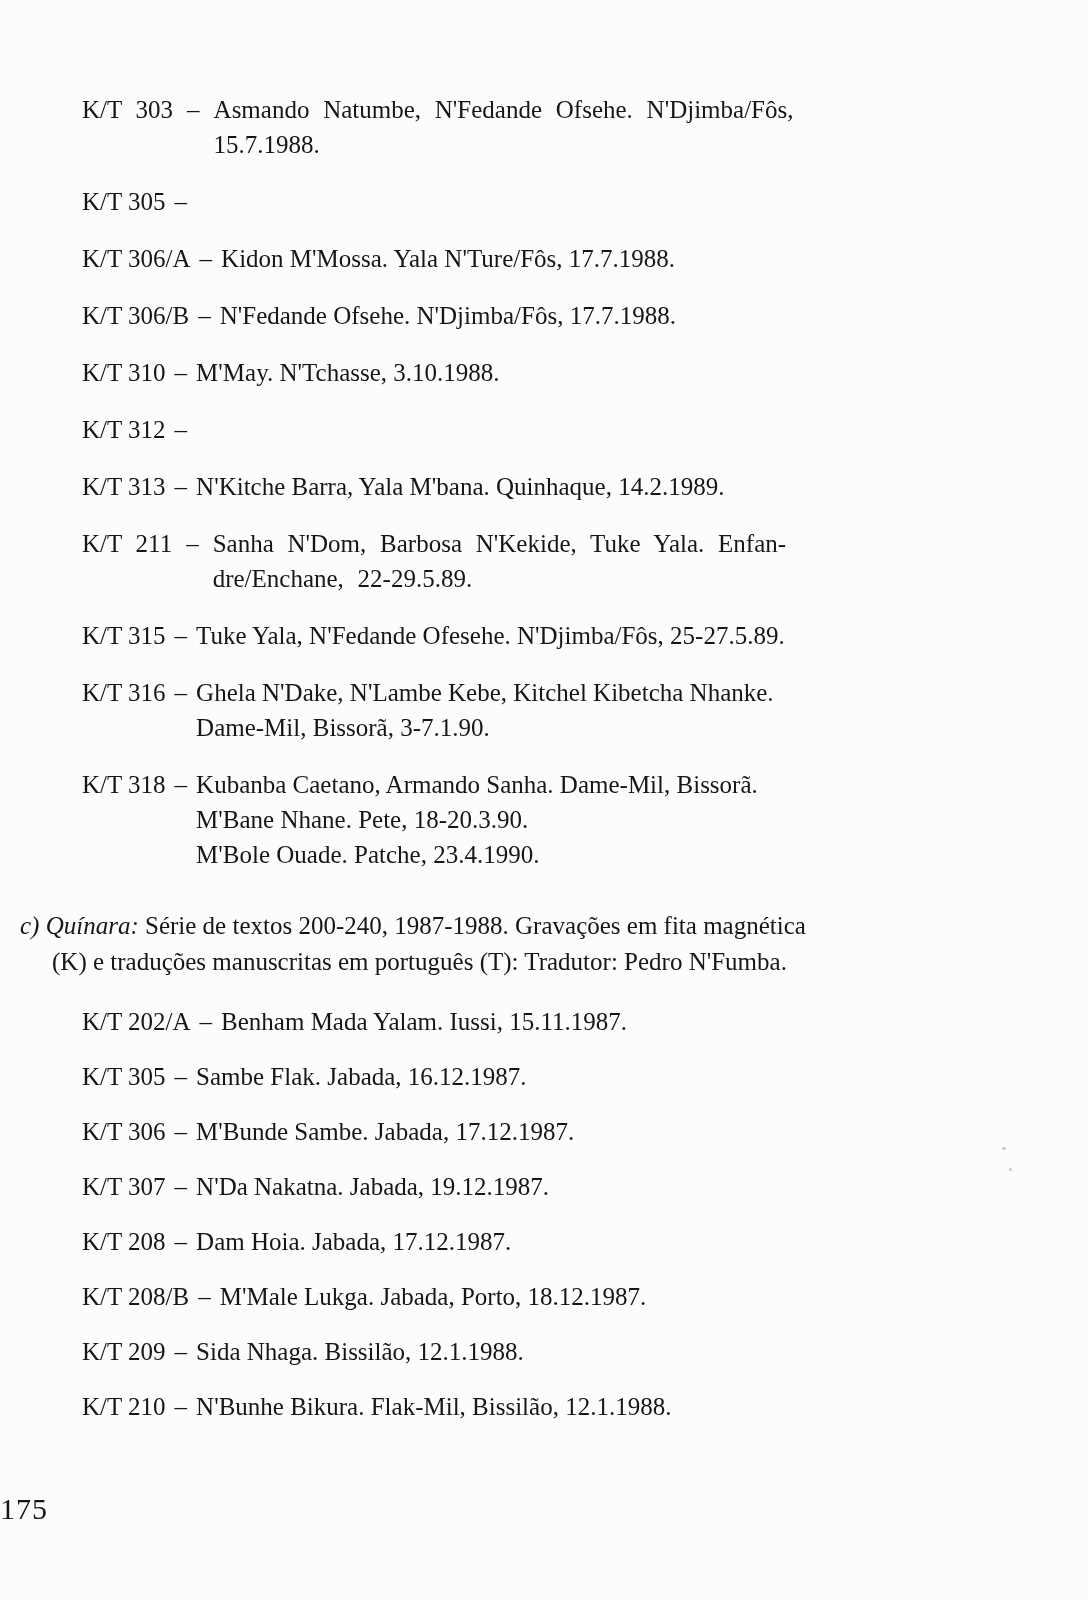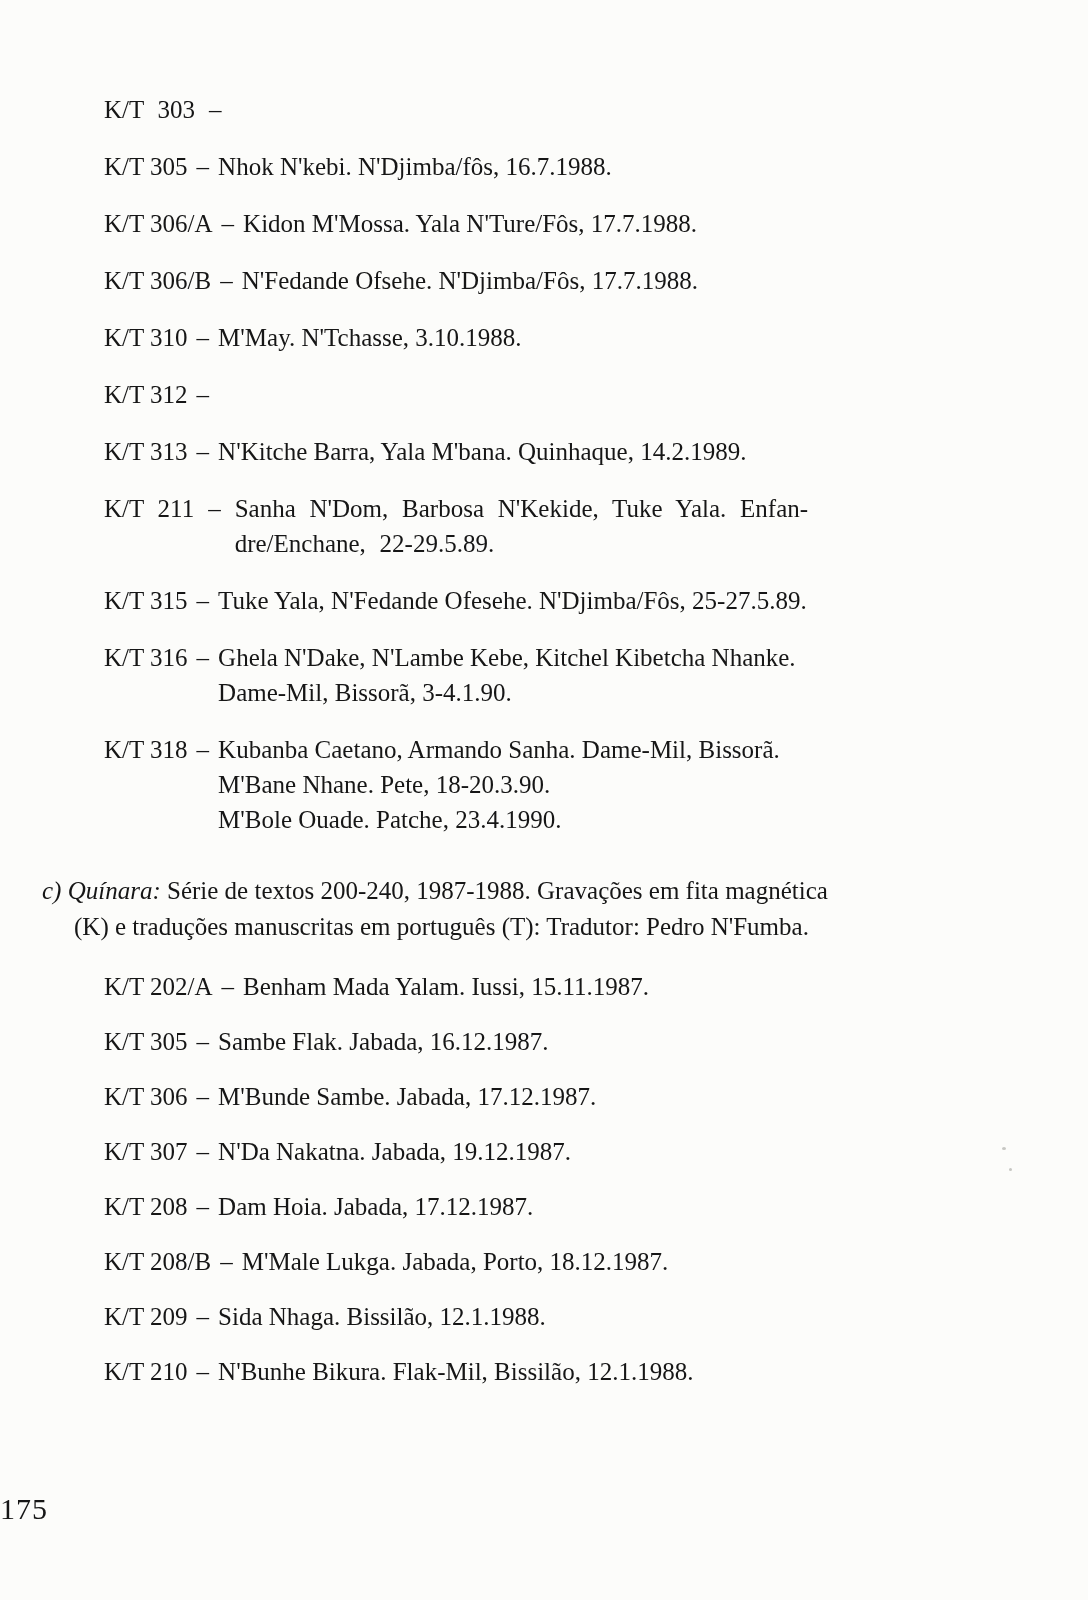--- a/index.html
+++ b/index.html
@@ -7,21 +7,21 @@
   body {
     width:1088px; height:1600px;
     background: var(--paper);
     color: var(--ink);
     font-family: "Liberation Serif", "DejaVu Serif", serif;
     overflow:hidden;
   }
   .page {
     position:relative;
     width:1088px; height:1600px;
-    padding: 92px 112px 0 104px;
+    padding: 92px 112px 0 82px;
   }
   .list { display:block; }
   .entry {
     display:flex;
     align-items:flex-start;
     font-size:25px;
     line-height:35px;
     margin-bottom:22px;
   }
   .list-b .entry { margin-bottom:20px; }
@@ -58,25 +58,26 @@
 </style>
 </head>
 <body>
 
 <div class="page">
 
   <div class="list list-a" id="list-a">
       <div class="entry wide">
         <span class="entry-id">K/T 303</span>
         <span class="entry-sep">–</span>
+        <span class="entry-body">Asmando Natumbe, N'Fedande Ofsehe. N'Djimba/Fôs,
+15.7.1988.</span>
       </div>
       <div class="entry">
         <span class="entry-id">K/T 305</span>
         <span class="entry-sep">–</span>
-        <span class="entry-body">Nhok N'kebi. N'Djimba/fôs, 16.7.1988.</span>
       </div>
       <div class="entry">
         <span class="entry-id">K/T 306/A</span>
         <span class="entry-sep">–</span>
         <span class="entry-body">Kidon M'Mossa. Yala N'Ture/Fôs, 17.7.1988.</span>
       </div>
       <div class="entry">
         <span class="entry-id">K/T 306/B</span>
         <span class="entry-sep">–</span>
         <span class="entry-body">N'Fedande Ofsehe. N'Djimba/Fôs, 17.7.1988.</span>
@@ -103,21 +104,21 @@
       </div>
       <div class="entry">
         <span class="entry-id">K/T 315</span>
         <span class="entry-sep">–</span>
         <span class="entry-body">Tuke Yala, N'Fedande Ofesehe. N'Djimba/Fôs, 25-27.5.89.</span>
       </div>
       <div class="entry">
         <span class="entry-id">K/T 316</span>
         <span class="entry-sep">–</span>
         <span class="entry-body">Ghela N'Dake, N'Lambe Kebe, Kitchel Kibetcha Nhanke.
-Dame-Mil, Bissorã, 3-4.1.90.</span>
+Dame-Mil, Bissorã, 3-7.1.90.</span>
       </div>
       <div class="entry">
         <span class="entry-id">K/T 318</span>
         <span class="entry-sep">–</span>
         <span class="entry-body">Kubanba Caetano, Armando Sanha. Dame-Mil, Bissorã.
 M'Bane Nhane. Pete, 18-20.3.90.
 M'Bole Ouade. Patche, 23.4.1990.</span>
       </div>
     </div>
 

